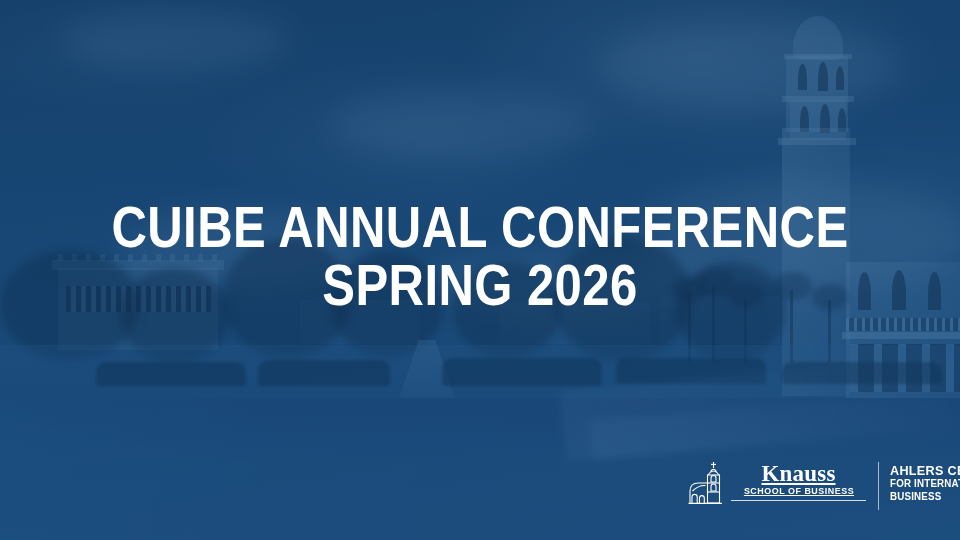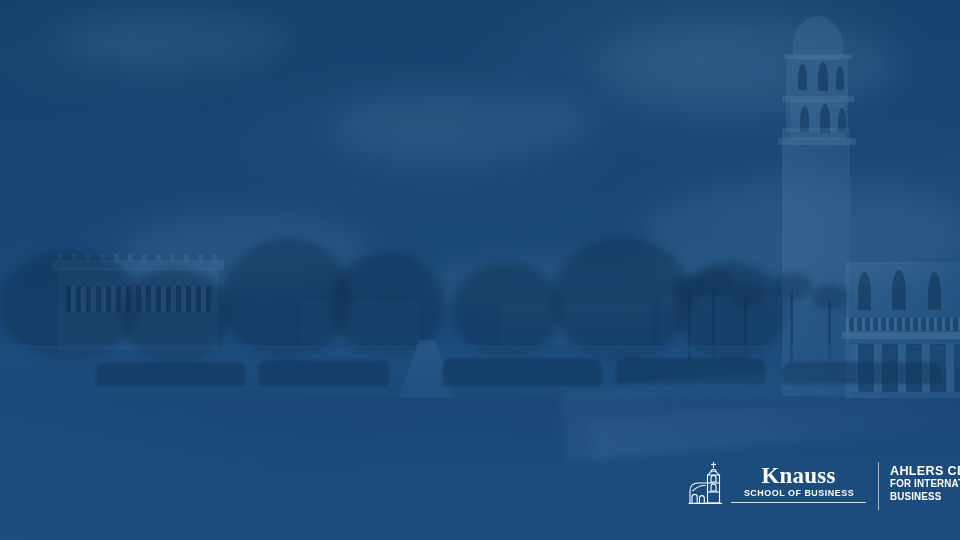--- a/index.html
+++ b/index.html
@@ -262,23 +262,24 @@
     position: absolute;
     left: 686px; top: 458px;
     width: 262px; height: 60px;
     display: flex;
     align-items: flex-start;
     color: #ffffff;
   }
 
   .knauss {
     display: flex;
-    align-items: flex-end;
+    align-items: center;
     gap: 5px;
     padding-top: 2px;
+    text-decoration: underline;
   }
   .mission-icon {
     width: 40px;
     height: 44px;
     flex: none;
     margin-top: 1px;
   }
   .knauss-text {
     display: flex;
     flex-direction: column;
@@ -439,20 +440,24 @@
 
     <div class="lawn"></div>
     <div class="lawn-sheen"></div>
     <div class="path-diag"></div>
     <div class="path-diag2"></div>
   </div>
 
   <div class="tint"></div>
   <div class="tint2"></div>
 
+  <div class="title-block">
+    <div class="title-line">CUIBE ANNUAL CONFERENCE</div>
+    <div class="title-line">SPRING 2026</div>
+  </div>
 
   <div class="logo-lockup">
 
     <div class="knauss">
       <svg class="mission-icon" viewBox="0 0 40 44">
         <g fill="none" stroke="#ffffff" stroke-width="1.1">
 
           <rect x="21.5" y="14" width="12" height="28"></rect>
           <line x1="21.5" y1="22" x2="33.5" y2="22"></line>
           <line x1="21.5" y1="31" x2="33.5" y2="31"></line>

